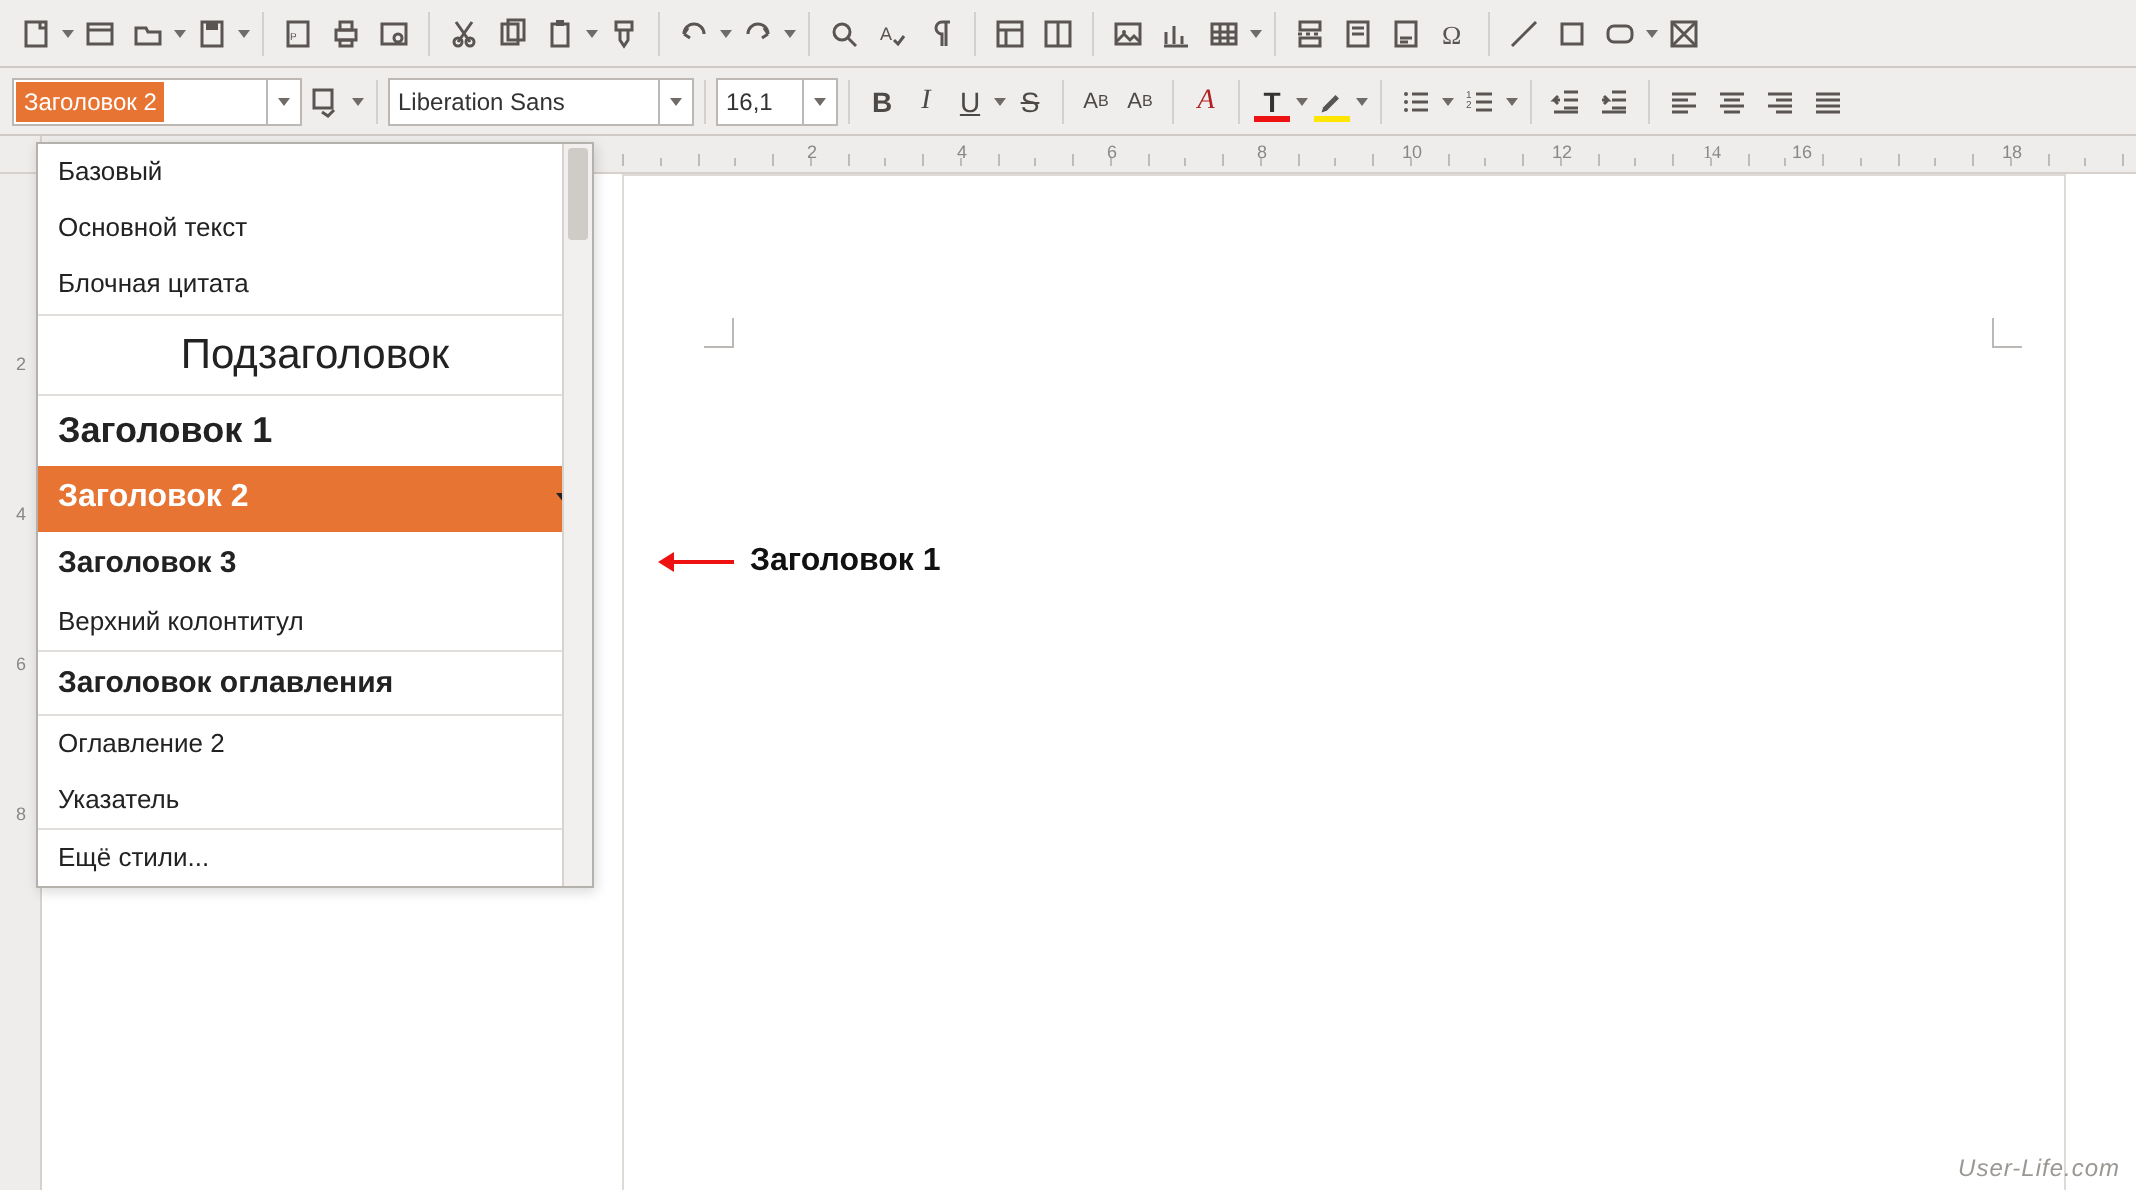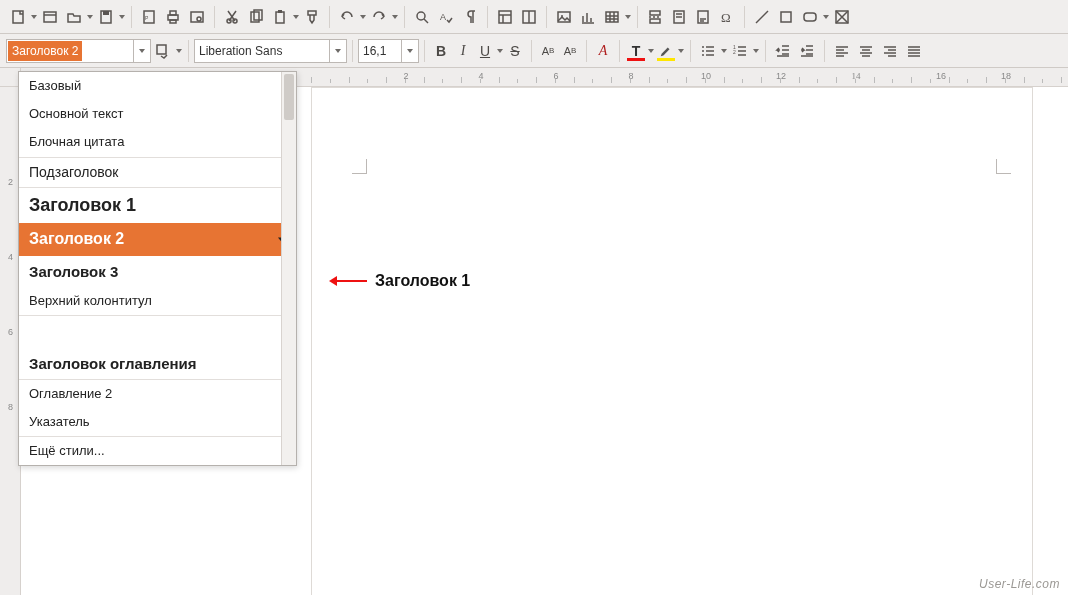--- a/index.html
+++ b/index.html
@@ -403,21 +403,21 @@
 <div class="ruler-zone">
   <div class="vruler-gap"></div>
   <div class="hruler" id="hruler">
       <div class="hnum" style="left: 385px;">2</div>
       <div class="hnum" style="left: 460px;">4</div>
       <div class="hnum" style="left: 535px;">6</div>
       <div class="hnum" style="left: 610px;">8</div>
       <div class="hnum" style="left: 685px;">10</div>
       <div class="hnum" style="left: 760px;">12</div>
       <div class="hnum" style="left: 835px; font-family: Liberation Serif, serif;">14</div>
-      <div class="hnum" style="left: 920px; text-align: center;">16</div>
+      <div class="hnum" style="left: 880px; text-align: center;">16</div>
       <div class="hnum" style="left: 985px;">18</div>
       <div class="hmark" style="left: 290px; border-left: 1px solid rgb(187, 187, 187); height: 6px; top: 9px;"></div>
       <div class="hmark" style="left: 308.75px; border-left: 1px solid rgb(187, 187, 187); height: 4px; top: 11px;"></div>
       <div class="hmark" style="left: 327.5px; border-left: 1px solid rgb(187, 187, 187); height: 6px; top: 9px;"></div>
       <div class="hmark" style="left: 346.25px; border-left: 1px solid rgb(187, 187, 187); height: 4px; top: 11px;"></div>
       <div class="hmark" style="left: 365px; border-left: 1px solid rgb(187, 187, 187); height: 6px; top: 9px;"></div>
       <div class="hmark" style="left: 383.75px; border-left: 1px solid rgb(187, 187, 187); height: 4px; top: 11px;"></div>
       <div class="hmark" style="left: 402.5px; border-left: 1px solid rgb(187, 187, 187); height: 6px; top: 9px;"></div>
       <div class="hmark" style="left: 421.25px; border-left: 1px solid rgb(187, 187, 187); height: 4px; top: 11px;"></div>
       <div class="hmark" style="left: 440px; border-left: 1px solid rgb(187, 187, 187); height: 6px; top: 9px;"></div>
@@ -472,26 +472,26 @@
       <div class="annot-label">Заголовок 1</div>
     </div>
   </div>
 </div>
 
 <div class="dropdown">
   <div class="dd-scroll" id="ddlist">
       <div class="dd-item" style="">Базовый</div>
       <div class="dd-item" style="">Основной текст</div>
       <div class="dd-item sep-after" style="">Блочная цитата</div>
-      <div class="dd-item sep-after" style="font-size:14px;">Подзаголовок</div>
+      <div class="dd-item sep-after" style="font-size:21px;text-align:center;">Подзаголовок</div>
       <div class="dd-item" style="font-size:18px;font-weight:700;">Заголовок 1</div>
       <div class="dd-item selected" style="font-size:16px;font-weight:700;">Заголовок 2<span class="tri-dark"></span></div>
       <div class="dd-item" style="font-size:15px;font-weight:700;">Заголовок 3</div>
       <div class="dd-item sep-after" style="">Верхний колонтитул</div>
-      <div class="dd-item sep-after" style="font-size:15px;font-weight:700;margin-top:32px;">Заголовок оглавления</div>
+      <div class="dd-item sep-after" style="font-size:15px;font-weight:700;">Заголовок оглавления</div>
       <div class="dd-item" style="">Оглавление 2</div>
       <div class="dd-item sep-after" style="">Указатель</div>
       <div class="dd-item" style="">Ещё стили...</div>
     </div>
   <div class="dd-scrolltrack">
     <div class="dd-scrollthumb"></div>
   </div>
 </div>
 
 <div class="watermark">User-Life.com</div>

